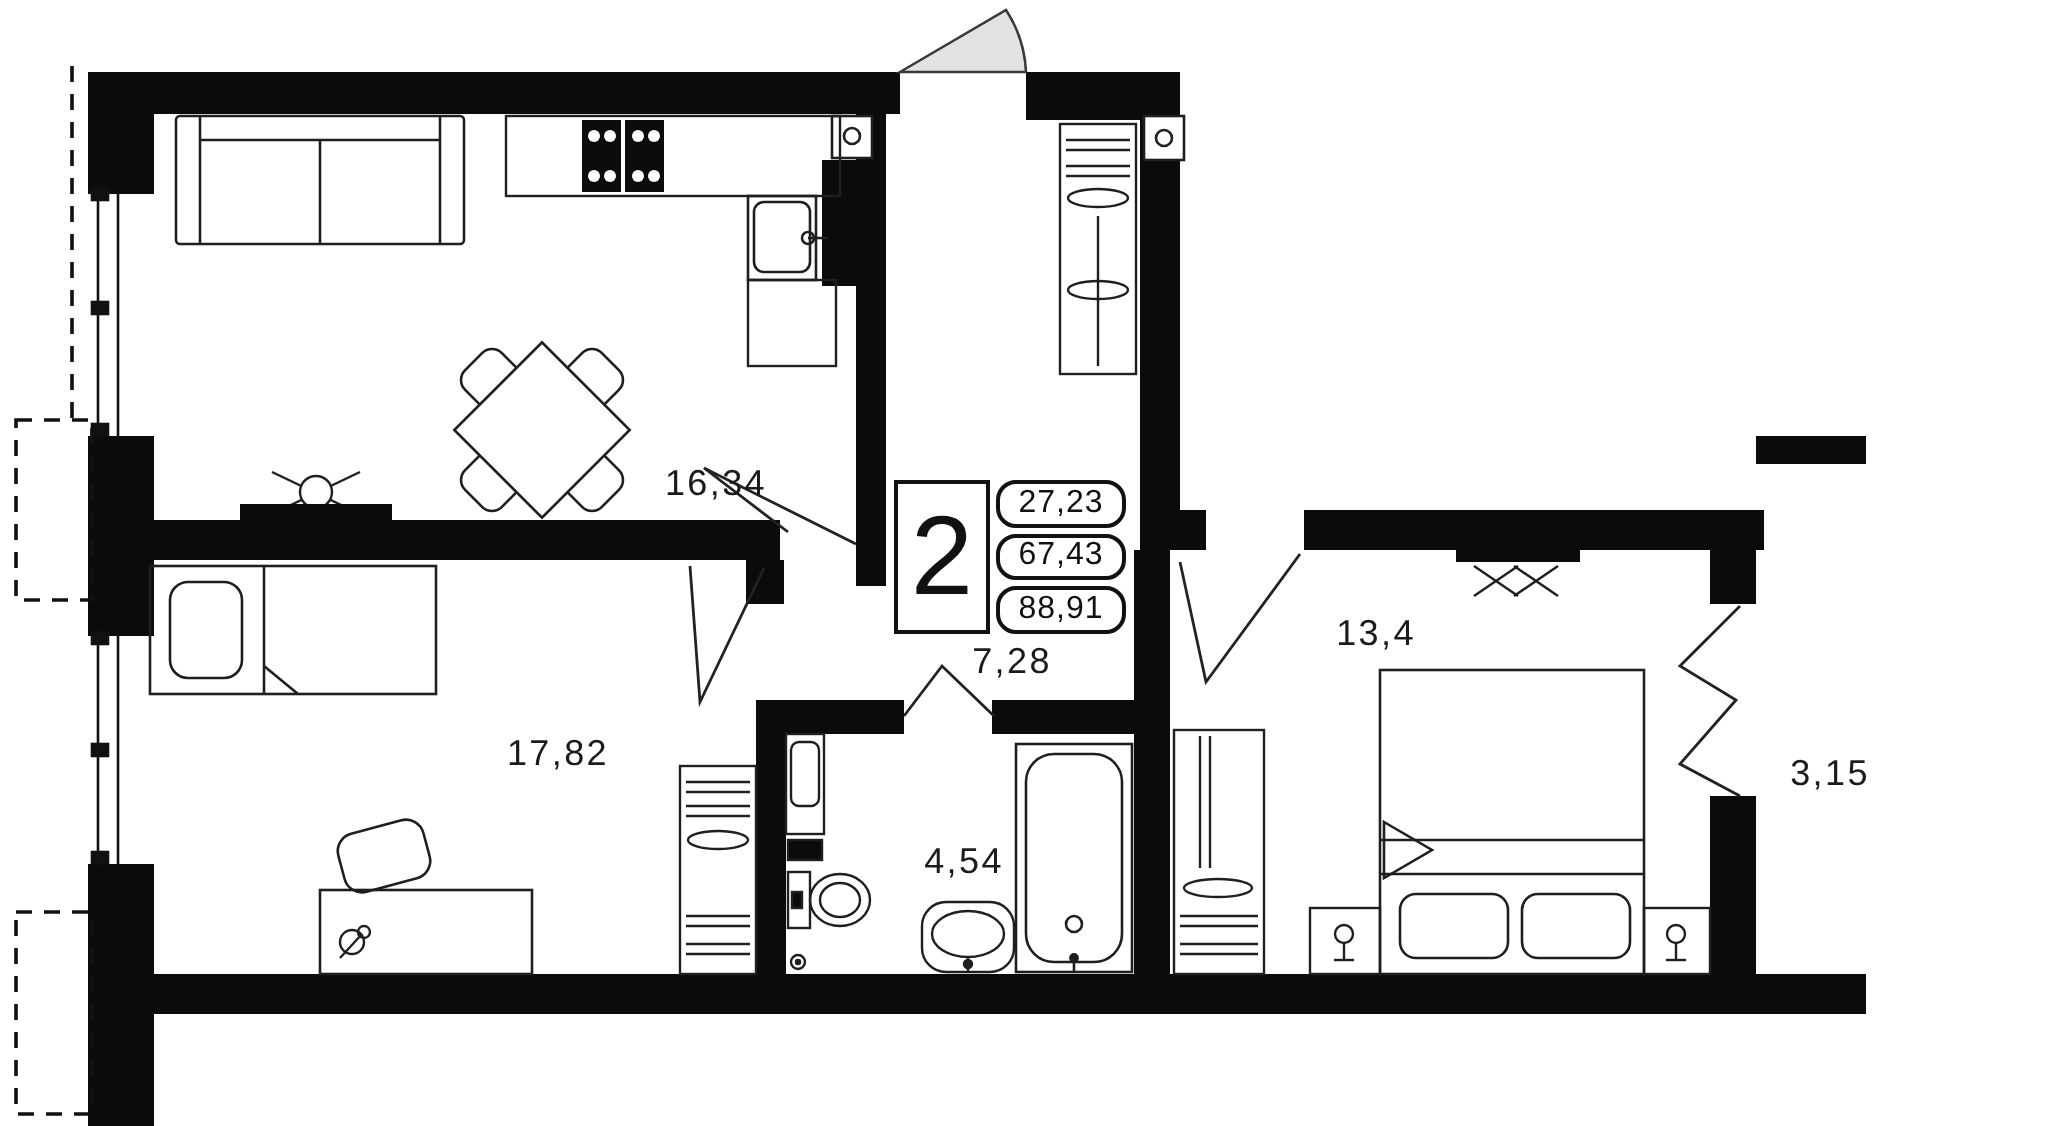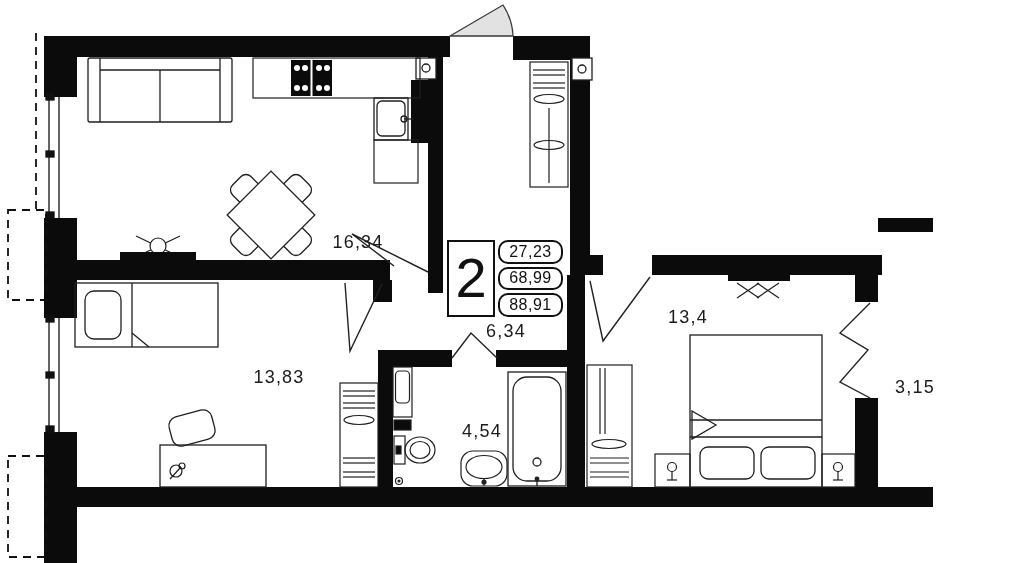--- a/index.html
+++ b/index.html
@@ -291,26 +291,26 @@
   <g>
     <line x1="737" y1="283" x2="759" y2="298" stroke="#1f1f1f" stroke-width="1.2"></line>
     <line x1="759" y1="283" x2="737" y2="298" stroke="#1f1f1f" stroke-width="1.2"></line>
     <line x1="757" y1="283" x2="779" y2="298" stroke="#1f1f1f" stroke-width="1.2"></line>
     <line x1="779" y1="283" x2="757" y2="298" stroke="#1f1f1f" stroke-width="1.2"></line>
     <rect x="728" y="272" width="62" height="9" fill="#0b0b0b"></rect>
   </g>
 </svg>
 
   <div class="room-label" style="left:358px;top:242px;">16,34</div>
-  <div class="room-label" style="left:279px;top:377px;">13,83</div>
-  <div class="room-label" style="left:506px;top:331px;">6,34</div>
+  <div class="room-label" style="left:279px;top:377px;">17,82</div>
+  <div class="room-label" style="left:506px;top:331px;">7,28</div>
   <div class="room-label" style="left:482px;top:431px;">4,54</div>
   <div class="room-label" style="left:688px;top:317px;">13,4</div>
   <div class="room-label" style="left:915px;top:387px;">3,15</div>
 
   <div class="unit-box">
     <div class="cell unit-rooms">2</div>
     <div class="cell unit-area">27,23</div>
-    <div class="cell unit-area">68,99</div>
+    <div class="cell unit-area">67,43</div>
     <div class="cell unit-area">88,91</div>
   </div>
 
 </div>
 
 </body></html>

